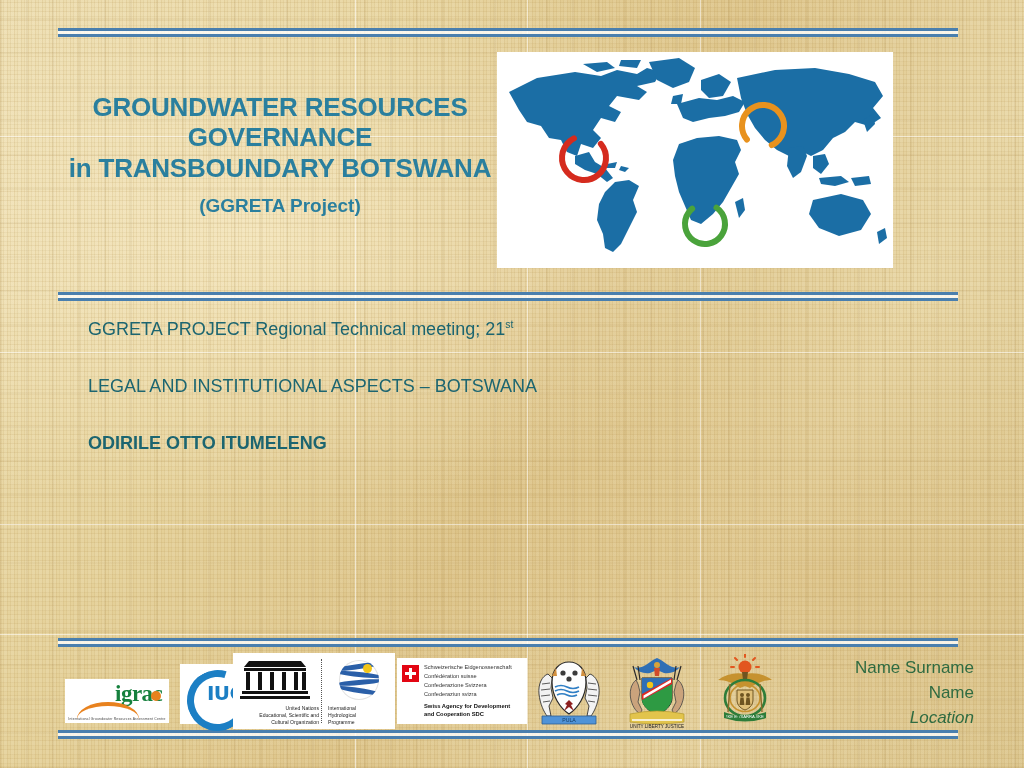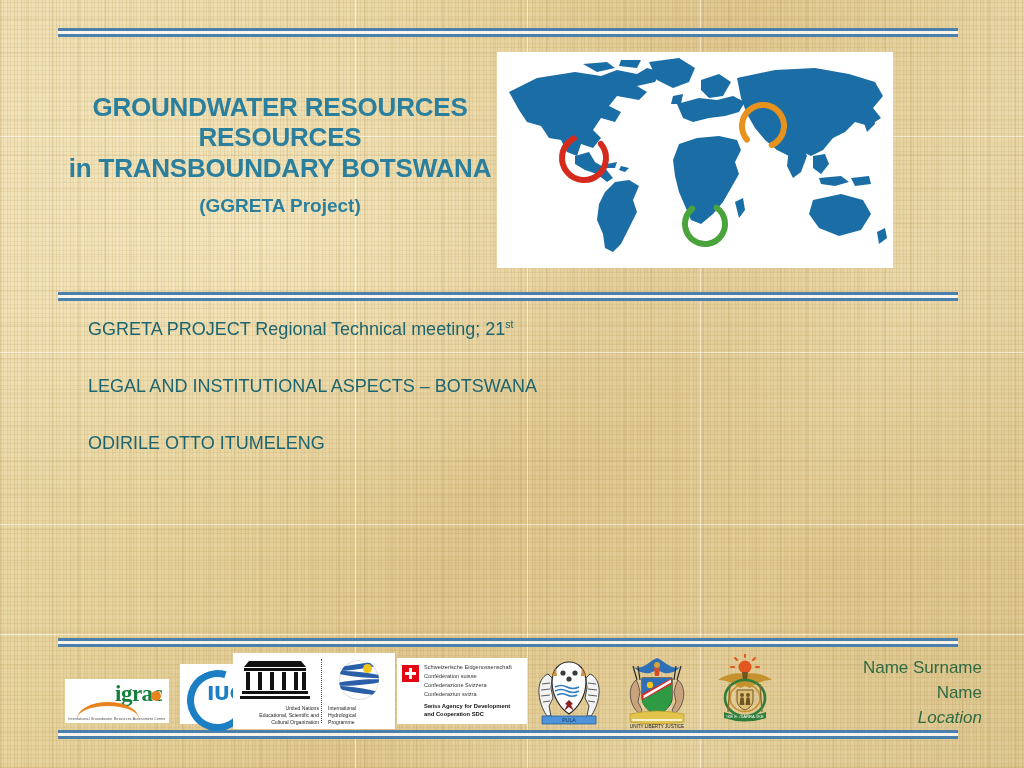--- a/index.html
+++ b/index.html
@@ -134,21 +134,21 @@
     top: 318px;
     width: 860px;
     color: #18606b;
   }
   #body-text .para {
     font-size: 18px;
     line-height: 1.28;
     color: #1c6570;
     margin: 0 0 34px 0;
   }
-  #body-text .para.last { margin-bottom: 0; }
+  #body-text .para.last { margin-bottom: 0; font-weight: bold; }
   #body-text sup {
     font-size: 0.58em;
     vertical-align: super;
   }
 
   
   #footer-logos {
     position: absolute;
     left: 60px;
     top: 652px;
@@ -274,21 +274,21 @@
   #arms { position: absolute; left: 470px; top: 2px; width: 258px; height: 76px; }
   .arm { position: absolute; top: 0; width: 78px; height: 76px; }
   .arm svg { display: block; width: 100%; height: 100%; }
   #arm-botswana { left: 0; }
   #arm-namibia  { left: 88px; }
   #arm-southafrica { left: 176px; }
 
   
   #presenter {
     position: absolute;
-    right: 54px;
+    right: 62px;
     top: 656px;
     width: 240px;
     text-align: right;
     color: #2f6b41;
     font-size: 17px;
     line-height: 1.47;
   }
   #presenter .loc { font-style: italic; }
 </style>
 </head>
@@ -320,21 +320,21 @@
       <div class="bar bottom"></div>
   </div>
   <div class="rule" style="top:730px;">
     <div class="bar top"></div>
       <div class="gap"></div>
       <div class="bar bottom"></div>
   </div>
 
   <div id="title-block">
     <div class="t-line">GROUNDWATER RESOURCES</div>
-    <div class="t-line">RESOURCES</div>
+    <div class="t-line">GOVERNANCE</div>
     <div class="t-line"><span class="light">in </span><span>TRANSBOUNDARY BOTSWANA</span></div>
     <div class="t-sub">(GGRETA Project)</div>
   </div>
 
   <div id="world-map">
     <svg viewBox="0 0 396 216" xmlns="http://www.w3.org/2000/svg">
       <rect x="0" y="0" width="396" height="216" fill="#ffffff"></rect>
       <g fill="#1b6ea5">
 
         <path d="M12,40 L40,26 L78,20 L104,24 L120,18 L140,22 L150,16 L164,20 L158,30 L140,34

